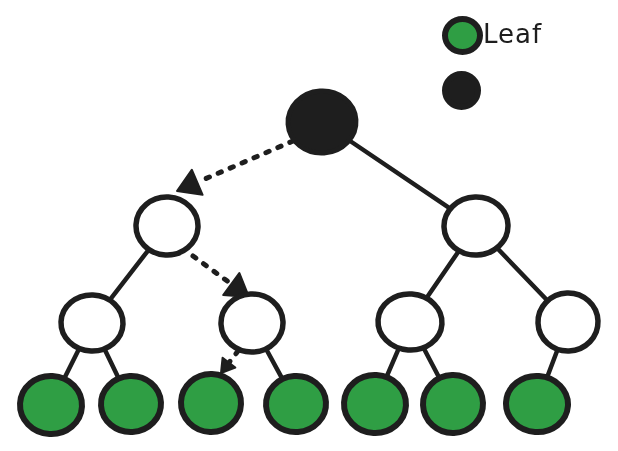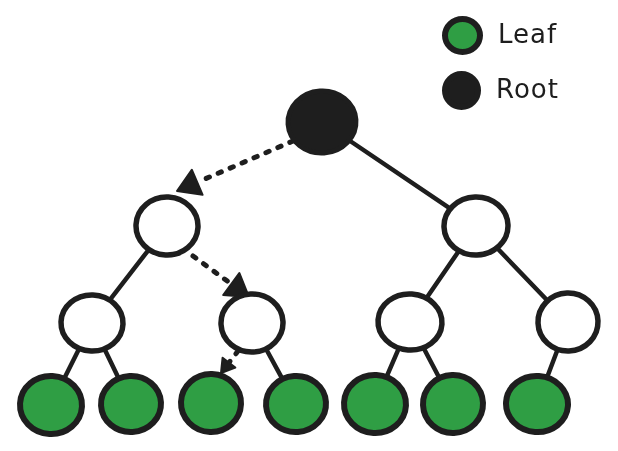--- a/index.html
+++ b/index.html
@@ -25,21 +25,20 @@
     position: absolute;
     left: 442px;
     top: 16px;
     display: flex;
     flex-direction: column;
     gap: 16px;
   }
   .legend-item {
     display: flex;
     align-items: center;
-    gap: 15px;
   }
   .swatch {
     border-radius: 50%;
     border: 6px solid #1e1e1e;
     box-sizing: content-box;
   }
   .swatch-leaf { width: 29px; height: 27px; }
   .swatch-root { width: 27px; height: 27px; }
   .legend-label {
     font-family: "DejaVu Sans", "Liberation Sans", sans-serif;
@@ -88,16 +87,15 @@
       <ellipse cx="537" cy="404" rx="31" ry="28" fill="#2f9e44" stroke="#1e1e1e" stroke-width="6" transform="rotate(4 537 404)"></ellipse>
     </svg>
 
   <div class="legend">
     <div class="legend-item">
       <span class="swatch swatch-leaf" id="swatch-leaf" style="background: rgb(47, 158, 68); border-color: rgb(30, 30, 30);"></span>
       <span class="legend-label">Leaf</span>
     </div>
     <div class="legend-item">
       <span class="swatch swatch-root" id="swatch-root" style="background: rgb(30, 30, 30); border-color: rgb(30, 30, 30);"></span>
-      <span class="legend-label">Root</span>
     </div>
   </div>
 </div>
 
 </body></html>

